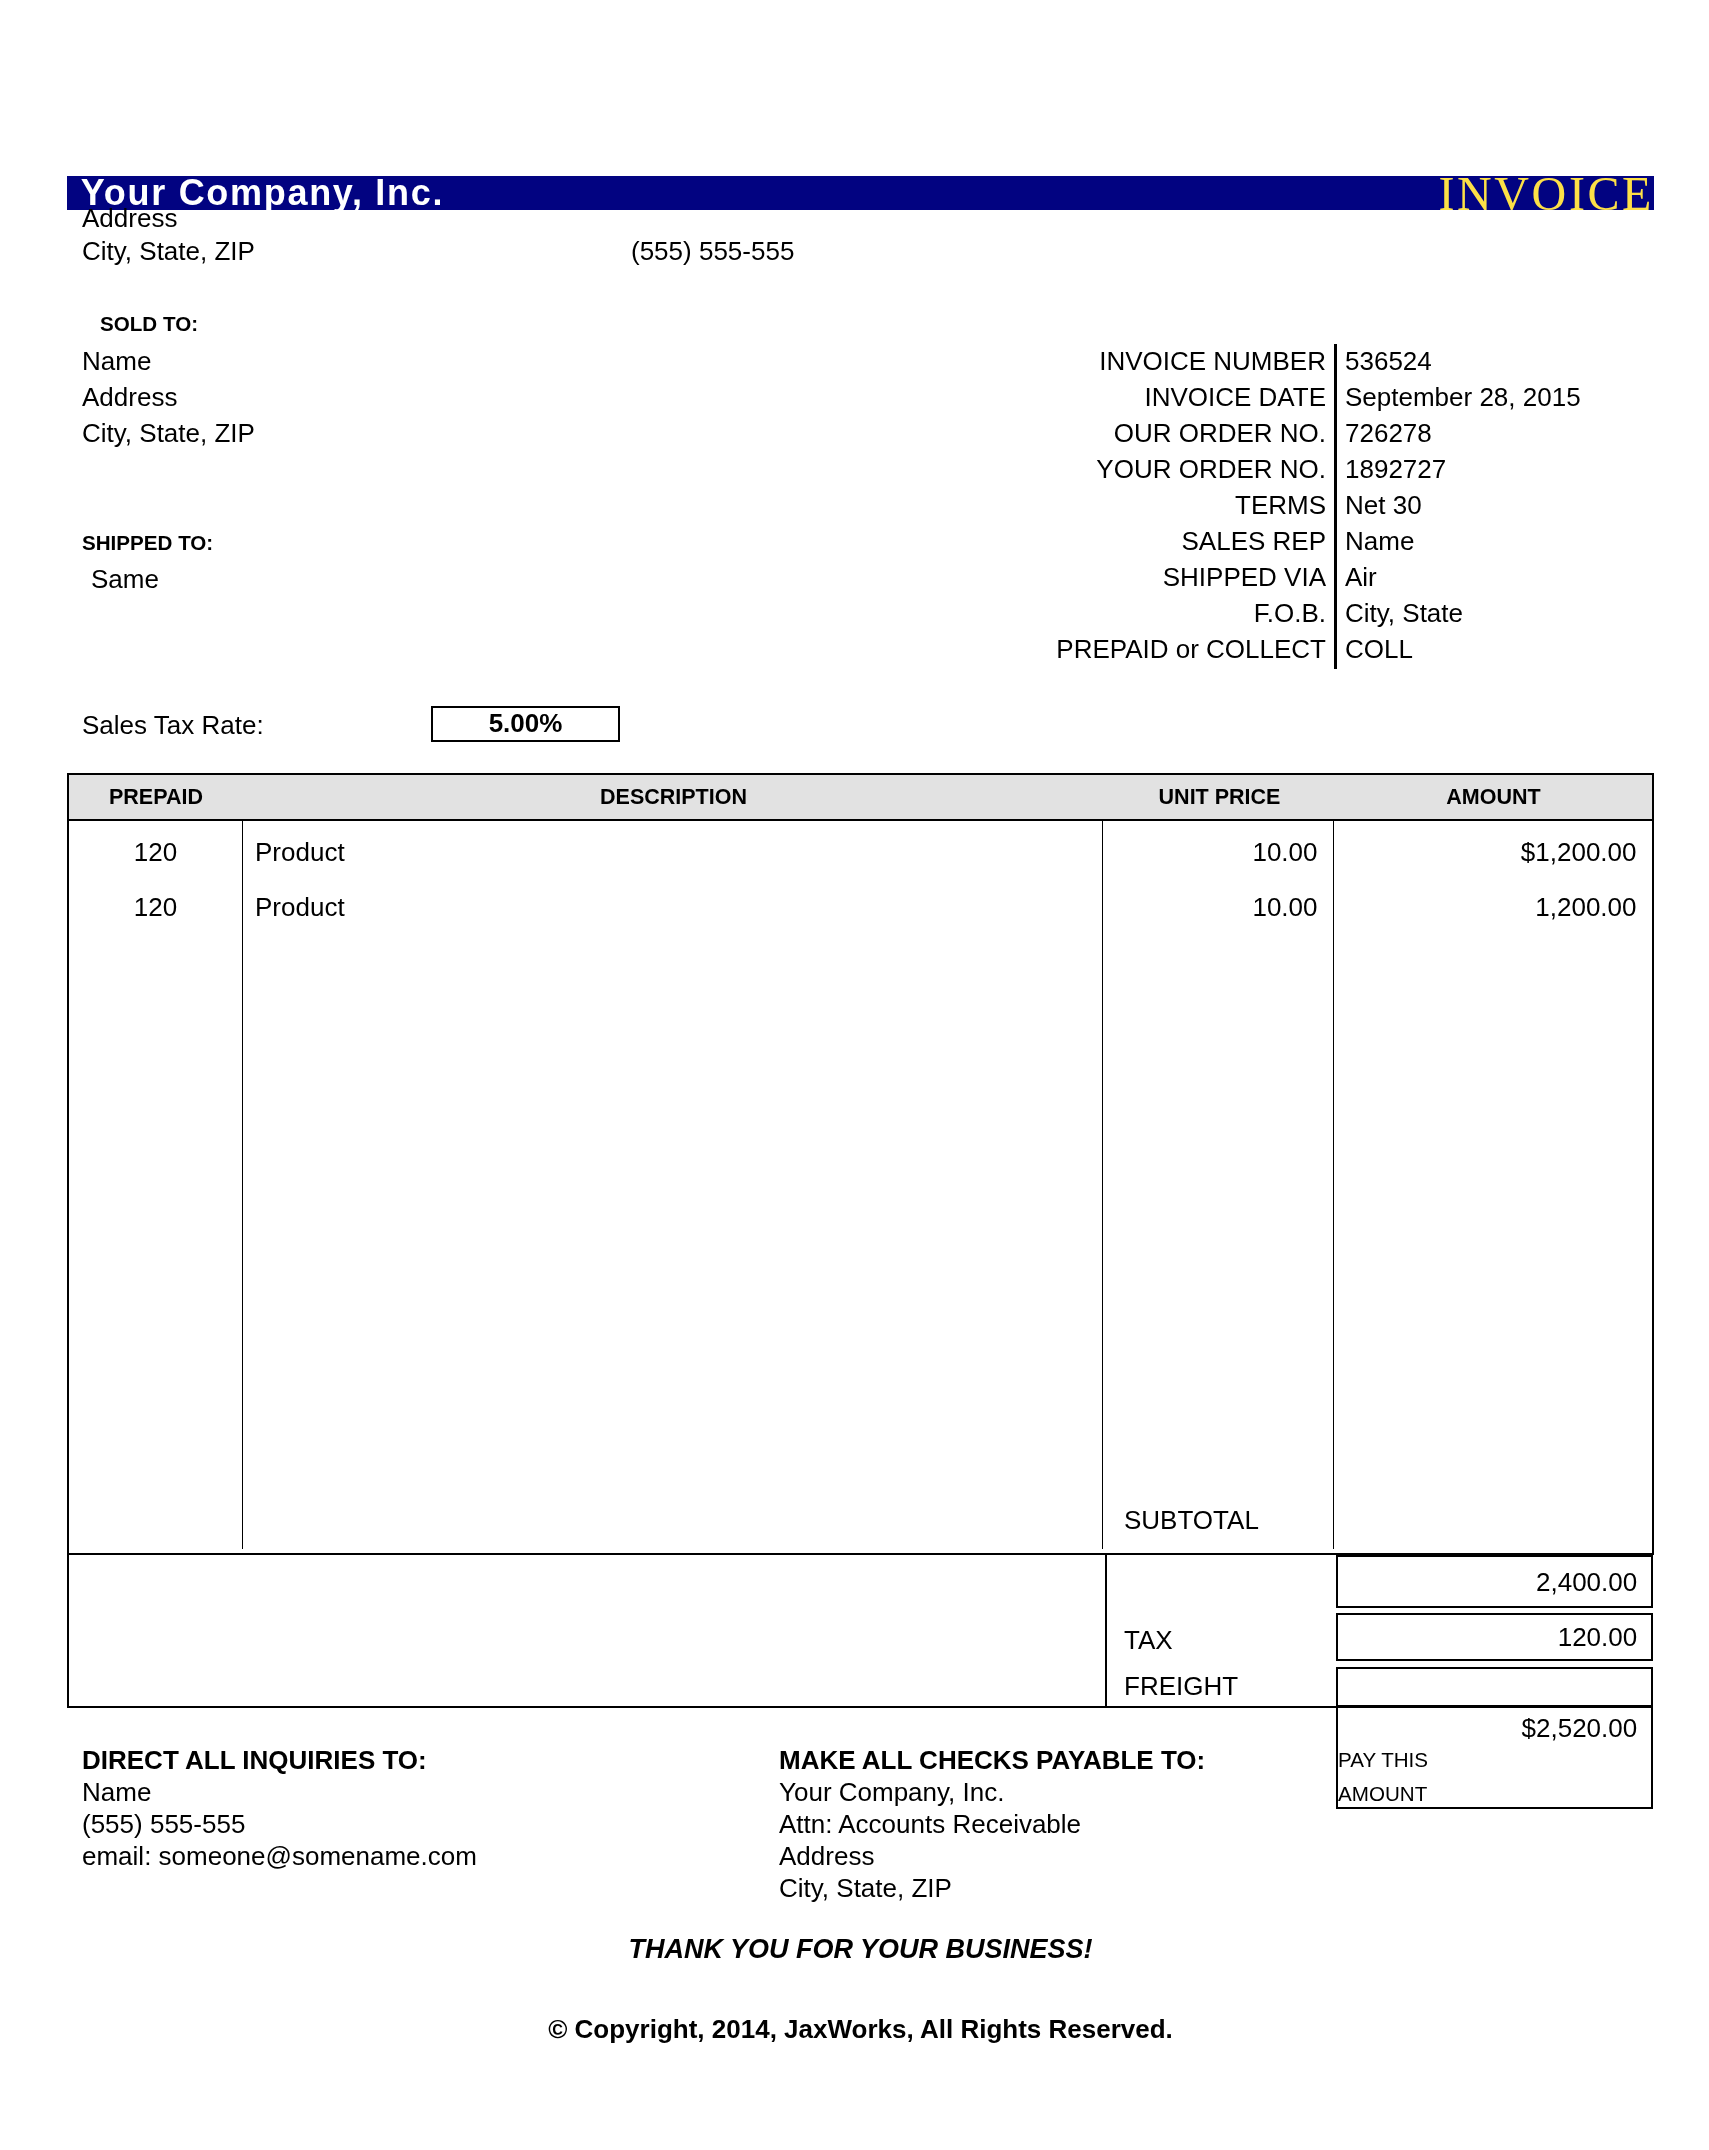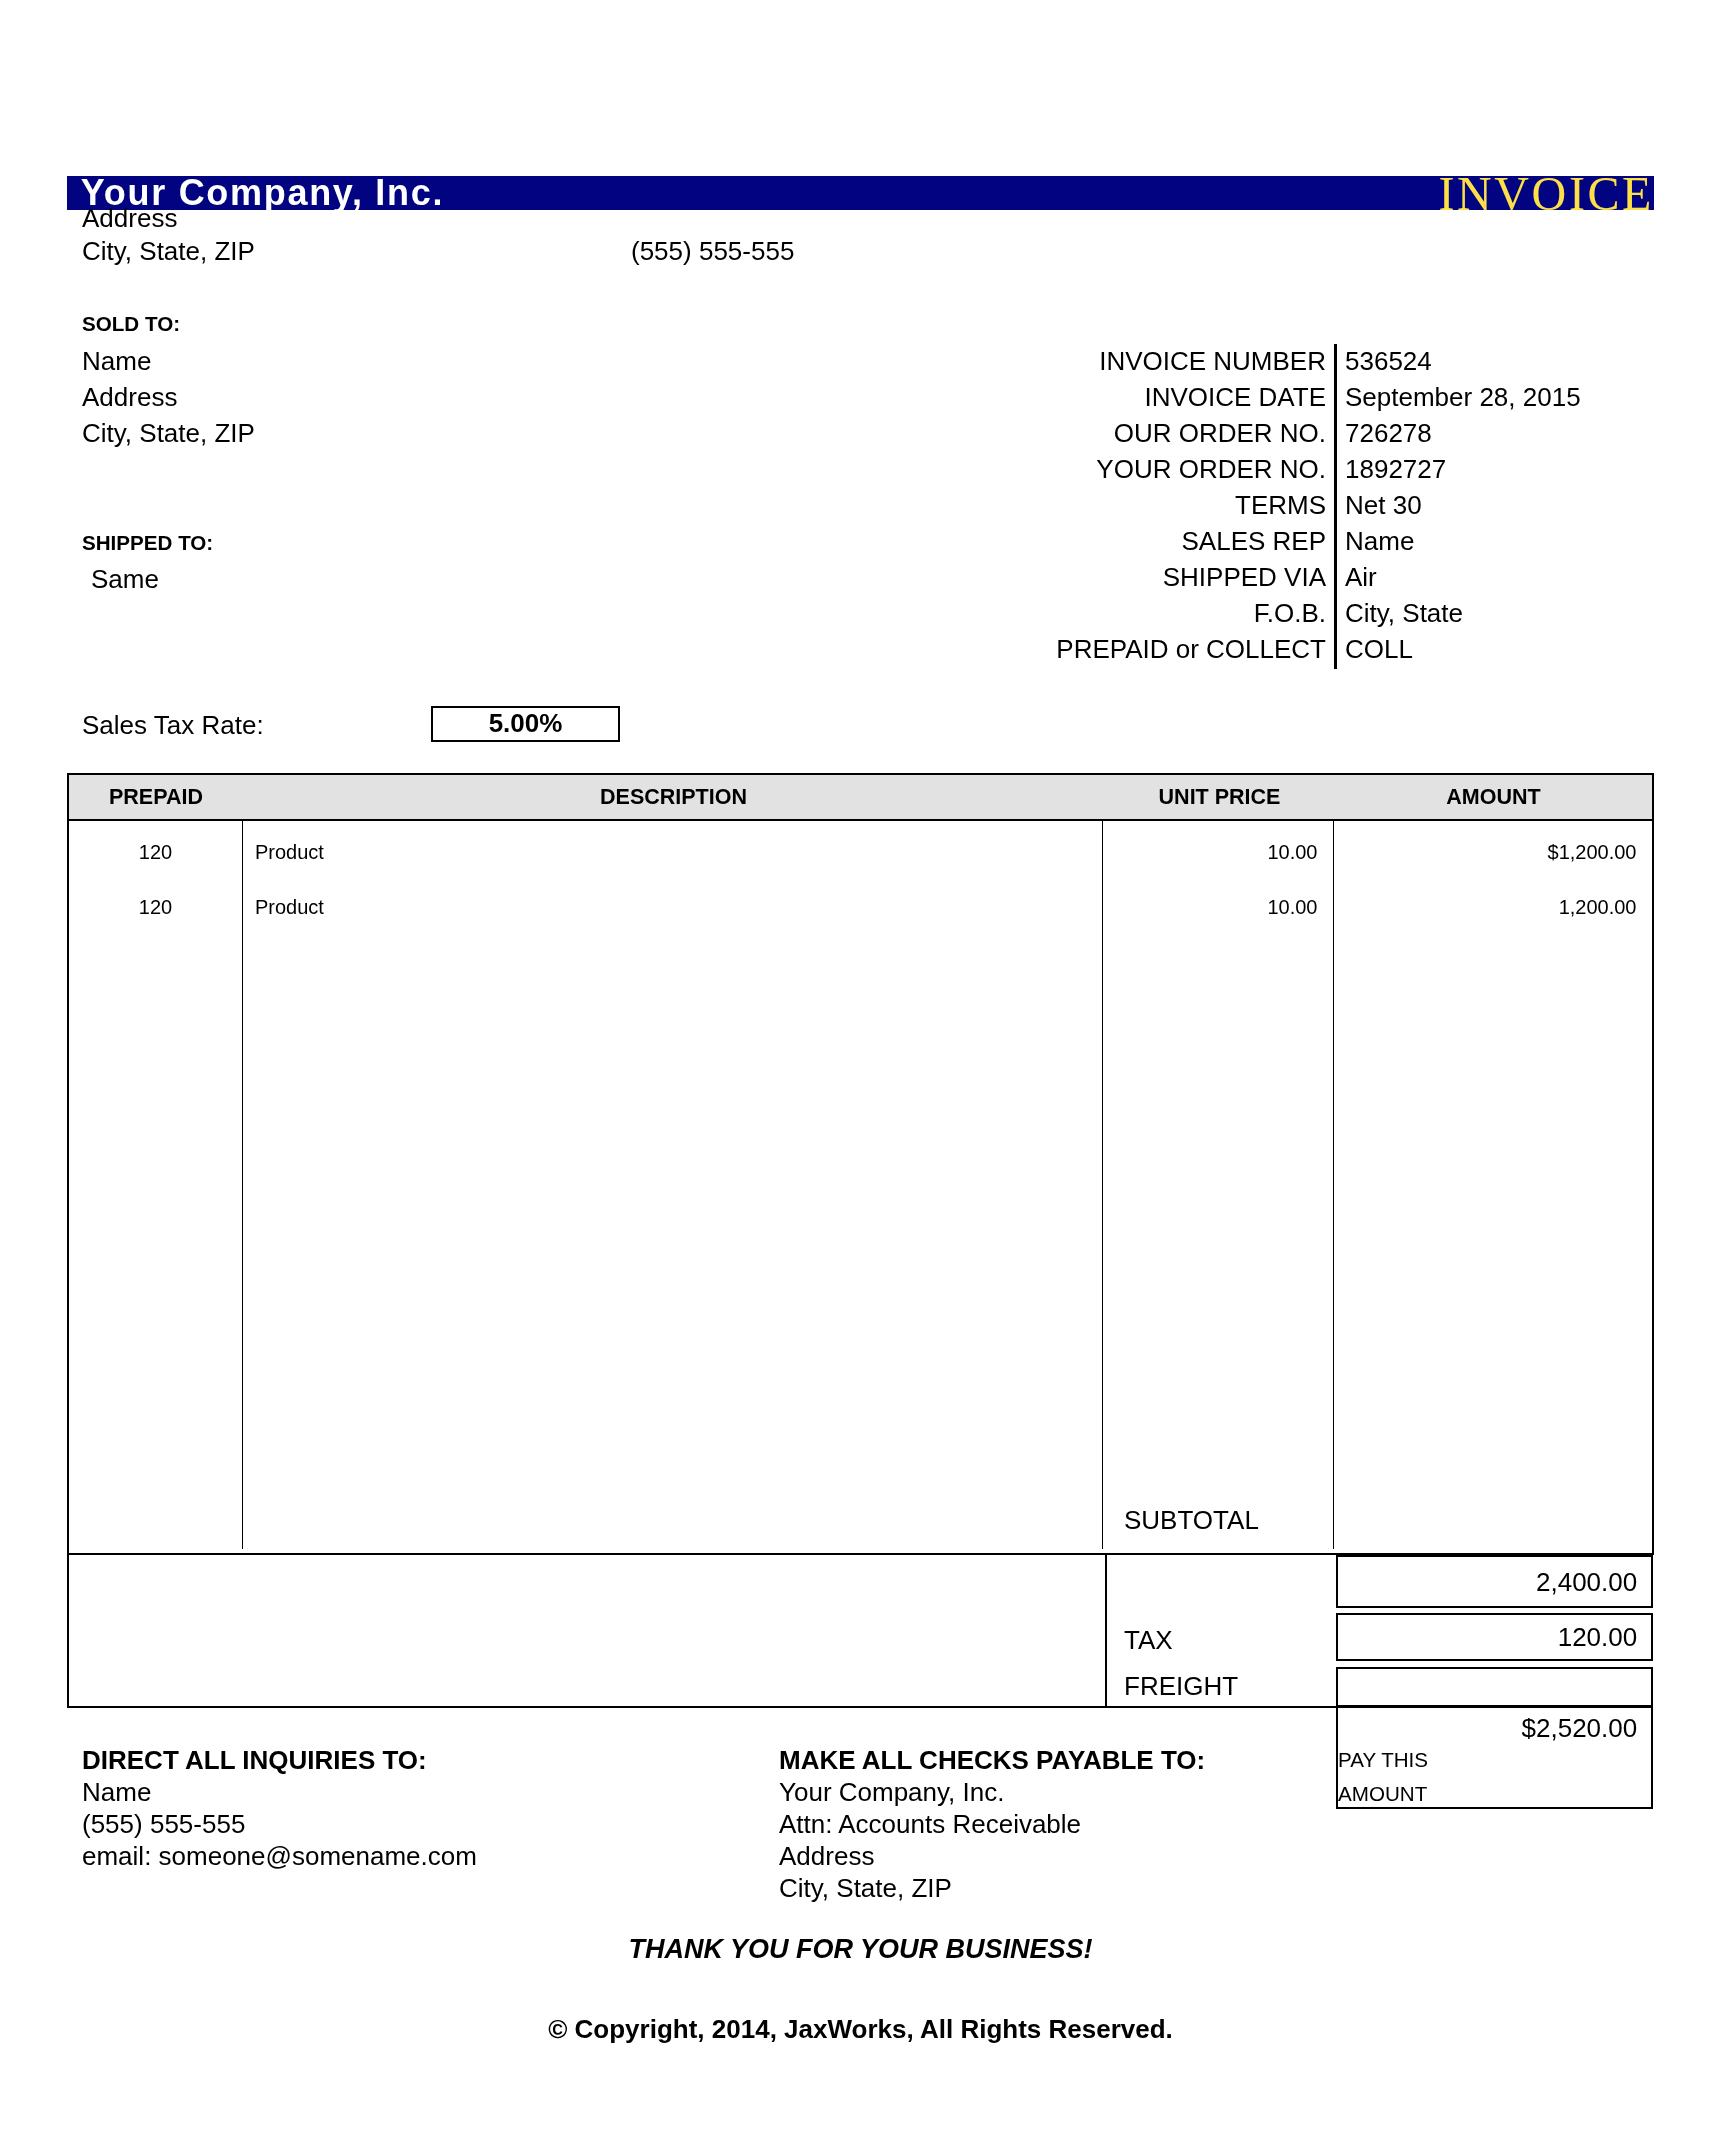--- a/index.html
+++ b/index.html
@@ -43,21 +43,21 @@
   .items-header { display:flex; height:46px; background:#e2e2e2; border-bottom:2.6px solid #000; }
   .items-header .hcell {
     font-size:21.5px; font-weight:bold; line-height:44px; text-align:center; white-space:nowrap;
   }
   .items-body { display:flex; height:728px; }
   .col { height:100%; padding-top:4.3px; }
   .c-qty   { width:174px;  border-right:1.7px solid #000; }
   .c-desc  { width:860px;  border-right:1.7px solid #000; }
   .c-unit  { width:231px;  border-right:1.7px solid #000; }
   .c-amt   { flex:1; }
-  .cell { height:55px; line-height:55px; font-size:20px; white-space:nowrap; }
+  .cell { height:55px; line-height:55px; font-size:26px; white-space:nowrap; }
   .cell.center { text-align:center; }
   .cell.left   { text-align:left; padding-left:12px; }
   .cell.right  { text-align:right; padding-right:15.5px; }
 
   
   .tot-left { left:67px; top:1555px; width:1269px; height:153px;
               border-left:2.6px solid #000; border-bottom:2.6px solid #000; }
   .tot-divider { left:1105px; top:1555px; width:1.7px; height:151px; background:#000; }
   .tot-label { left:1124px; font-size:26px; line-height:26px; white-space:nowrap; }
   .amt-box { left:1336px; width:317px; border:2.6px solid #000; text-align:right;
@@ -84,21 +84,21 @@
 
   <div class="abs header-bar">
     <div class="company-name">Your Company, Inc.</div>
     <div class="invoice-title">INVOICE</div>
   </div>
 
   <div class="abs txt" style="left:82px; top:205px;">Address</div>
   <div class="abs txt" style="left:82px; top:238px;">City, State, ZIP</div>
   <div class="abs txt" style="left:631px; top:238px;">(555) 555-555</div>
 
-  <div class="abs small-head" style="left:82px; top:314px;">SOLD TO:</div>
+  <div class="abs small-head" style="left:100px; top:314px;">SOLD TO:</div>
   <div class="abs stack" style="left:82px; top:343px;">
     <div class="row">Name</div>
     <div class="row">Address</div>
     <div class="row">City, State, ZIP</div>
   </div>
 
   <div class="abs small-head" style="left:82px; top:533px;">SHIPPED TO:</div>
   <div class="abs txt" style="left:91px; top:566px;">Same</div>
 
   <div class="abs meta-labels">

